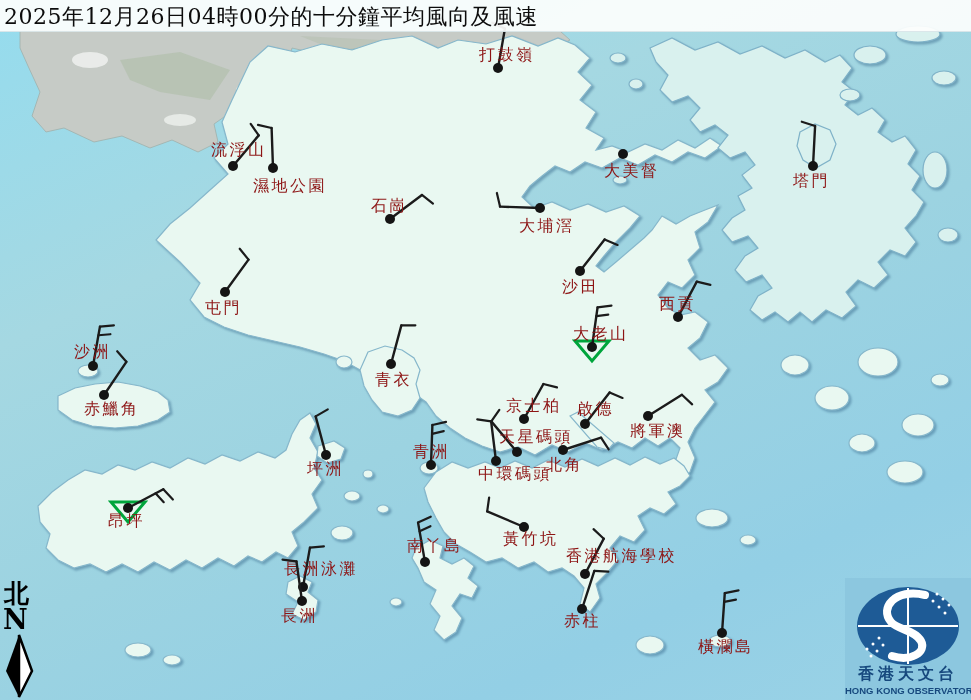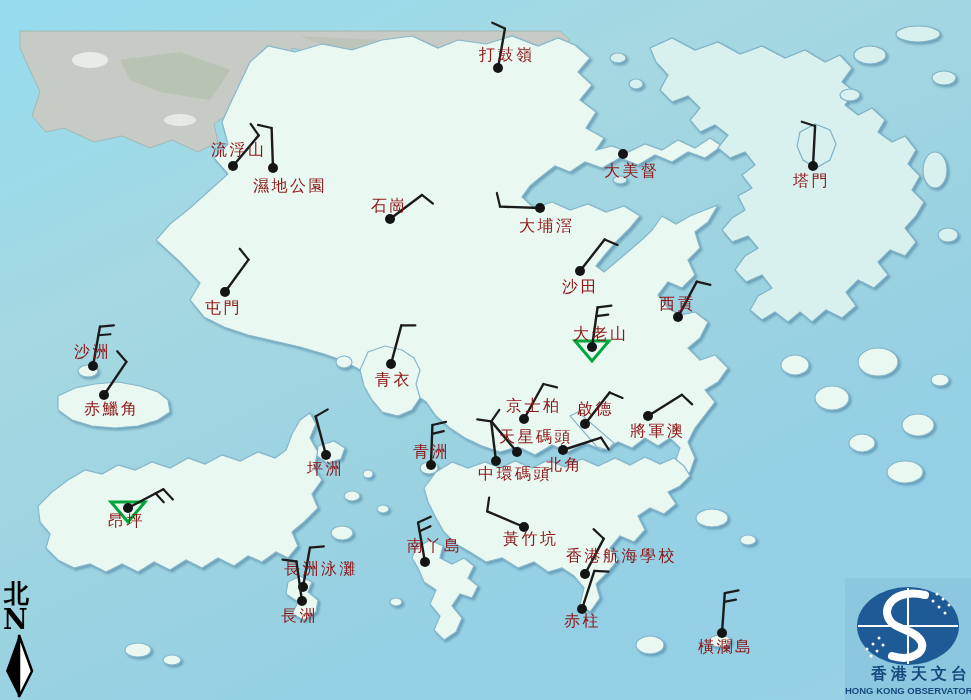--- a/index.html
+++ b/index.html
@@ -13,21 +13,21 @@
   .shadow{filter:drop-shadow(2px 2px 1.2px rgba(50,100,135,.45));}
   .gray{fill:#c6cbc6;stroke:#9fb0ab;stroke-width:.8;}
   .titlebar{position:absolute;left:0;top:0;width:971px;height:31px;
             background:rgba(253,254,253,.93);border-bottom:1px solid rgba(160,190,200,.35);}
   .titlebar span{position:absolute;left:4px;top:2px;font-size:22px;letter-spacing:.5px;color:#0c0c0c;white-space:nowrap;}
   .station-label{fill:#8d1414;font-size:16px;letter-spacing:2.5px;font-family:"DejaVu Serif",serif;}
   .compass{position:absolute;left:2px;top:580px;width:40px;color:#000;}
   .compass-cn{font-size:25px;font-weight:bold;line-height:27px;padding-left:2px;}
   .compass-n{font-size:27px;font-weight:bold;line-height:26px;font-family:"DejaVu Serif",serif;padding-left:1px;}
   .logo{position:absolute;left:845px;top:578px;width:126px;height:122px;background:#8cc7df;}
-  .logo-cn{position:absolute;left:0;top:86px;width:126px;text-align:right;color:#17497e;
+  .logo-cn{position:absolute;left:0;top:86px;width:126px;text-align:center;color:#17497e;
            font-size:16px;font-weight:bold;letter-spacing:4px;}
   .logo-en{position:absolute;left:0;top:107px;width:126px;text-align:center;color:#17497e;
            font-size:9.5px;font-weight:bold;letter-spacing:0;font-family:"Liberation Sans",sans-serif;white-space:nowrap;}
 </style>
 </head>
 <body>
 
 <div class="stage">
 
   <svg id="map" width="971" height="700" viewBox="0 0 971 700">
@@ -294,20 +294,23 @@
         <g>
           <line x1="722" y1="633" x2="724.790258949765" y2="593.097437989607" stroke="#1b1b1b" stroke-width="2.4" stroke-linecap="round"></line>
           <line x1="724.790258949765" y1="593.097437989607" x2="738.5330395180323" y2="590.4261120543354" stroke="#1b1b1b" stroke-width="2.2" stroke-linecap="round"></line>
           <line x1="724.1764019808168" y1="601.8760016318935" x2="735.9559281821887" y2="599.5862936873749" stroke="#1b1b1b" stroke-width="2.2" stroke-linecap="round"></line>
           <circle cx="722" cy="633" r="5" fill="#141414"></circle>
           <text x="698" y="652" class="station-label">橫瀾島</text>
         </g>
       </g>
   </svg>
 
+  <div class="titlebar">
+    <span>2025年12月26日04時00分的十分鐘平均風向及風速</span>
+  </div>
 
   <div class="compass">
     <div class="compass-cn">北</div>
     <div class="compass-n">N</div>
     <svg class="compass-arrow" width="36" height="66" viewBox="0 0 36 66">
       <polygon points="17,2 4,38 17,64" fill="#000"></polygon>
       <polygon points="17,2 30,38 17,64" fill="#fff" stroke="#000" stroke-width="2.5"></polygon>
     </svg>
   </div>
 

